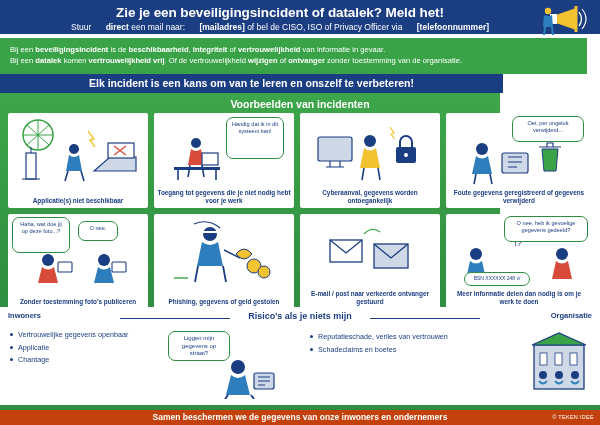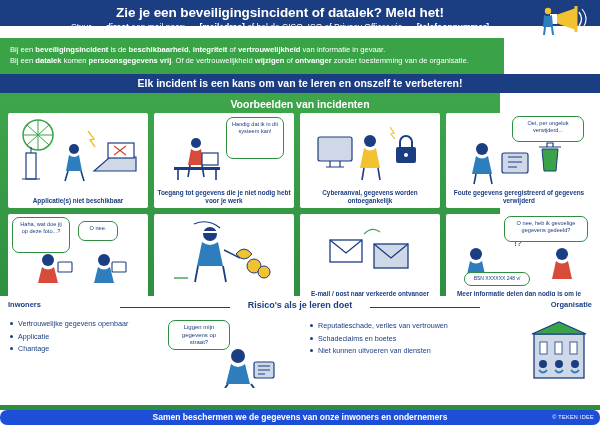--- a/index.html
+++ b/index.html
@@ -6,47 +6,47 @@
   body {
     width:600px; height:425px;
     font-family:"Liberation Sans", sans-serif;
     background:#ffffff;
     overflow:hidden;
   }
   .page { position:relative; width:600px; height:425px; background:#fff; }
 
   
   .header {
-    position:absolute; left:0; top:0; width:600px; height:26px;
+    position:absolute; left:0; top:0; width:600px; height:34px;
     background:#1b3d82; color:#fff;
   }
   .header-title {
     position:absolute; left:0; top:5px; width:560px;
     text-align:center; font-size:13.5px; font-weight:bold; color:#ffffff;
     letter-spacing:-0.1px;
   }
   .header-sub {
     position:absolute; left:0; top:22px; width:560px;
     text-align:center; font-size:8.5px; color:#ffffff;
   }
   .header-sub b { font-weight:bold;margin-left:12px; }
   .megaphone { position:absolute; right:12px; top:2px; width:52px; height:34px; }
 
   
   .infoband {
-    position:absolute; left:0; top:38px; width:504px; height:36px;
+    position:absolute; left:0; top:38px; width:587px; height:36px;
     background:#3aa347; color:#ffffff;
     font-size:7.6px; line-height:1.45;
     padding:6px 10px 0 10px; box-sizing:border-box;
   }
   .infoband b { font-weight:bold; }
 
   
   .bluebar {
-    position:absolute; left:0; top:74px; width:600px; height:19px;
+    position:absolute; left:0; top:74px; width:503px; height:19px;
     background:#1b3d82; color:#fff; text-align:center;
     font-size:10.5px; font-weight:bold; line-height:19px;
   }
 
   
   .greenpanel {
     position:absolute; left:0; top:93px; width:500px; height:222px;
     background:linear-gradient(180deg,#3ea64a 0%, #2e8d40 100%);
   }
   .panel-title {
@@ -69,21 +69,21 @@
   .card-art { position:absolute; left:0; top:0; right:0; bottom:20px; }
 
   .bubble {
     position:absolute; background:#ffffff; border:1px solid #2f8f41;
     border-radius:7px; font-size:5.6px; line-height:1.25;
     color:#1b3d82; padding:3px 4px; box-sizing:border-box; text-align:center;
   }
 
   
   .risks {
-    position:absolute; left:0; top:296px; width:600px; height:95px;
+    position:absolute; left:0; top:307px; width:600px; height:95px;
     background:#ffffff;
   }
   .risk-head {
     position:absolute; top:4px; width:600px; text-align:center;
     font-size:9px; font-weight:bold; color:#1b3d82;
   }
   .risk-left-label {
     position:absolute; left:8px; top:4px; font-size:7.5px;
     font-weight:bold; color:#1b3d82;
   }
@@ -98,22 +98,22 @@
   }
   ul.risklist li { position:relative; padding-left:8px; }
   ul.risklist li:before {
     content:""; position:absolute; left:0; top:4px;
     width:3px; height:3px; background:#1b3d82; border-radius:50%;
   }
 
   
   .footer {
     position:absolute; left:0; top:410px; width:600px; height:15px;
-    background:#1d4ed8; color:#ffffff; text-align:center;
-    font-size:8.5px; font-weight:bold; line-height:15px;border-radius:7px;
+    background:#c2410c; color:#ffffff; text-align:center;
+    font-size:8.5px; font-weight:bold; line-height:15px;
   }
   .footer-credit {
     position:absolute; right:6px; top:0; height:15px; line-height:15px;
     font-size:5.5px; font-weight:normal; color:#ffffff; letter-spacing:0.3px;
   }
   .accent-strip {
     position:absolute; left:0; top:405px; width:600px; height:5px;
     background:#2e8d40;
   }
 </style>
@@ -137,21 +137,21 @@
       <path d="M8 13 q4 2 8 0 l1 12 -10 0 z" fill="#2e7dbd"></path>
       <path d="M9 25 l-1 8 m8 -8 l1 8" stroke="#2e7dbd" stroke-width="2" fill="none"></path>
     </svg>
   </div>
 
   <div class="infoband">
     <div>
       <span>Bij een </span><b>beveiligingsincident</b><span> is de </span><b>beschikbaarheid</b><span>, </span><b>integriteit</b><span> of </span><b>vertrouwelijkheid</b><span> van informatie in gevaar.</span>
     </div>
     <div>
-      <span>Bij een </span><b>datalek</b><span> komen </span><b>persoonsgegevens vrij</b><span>. Of de vertrouwelijkheid </span><b>wijzigen</b><span> of </span><b>ontvanger</b><span> zonder toestemming van de organisatie.</span>
+      <span>Bij een </span><b>datalek</b><span> komen </span><b>vertrouwelijkheid vrij</b><span>. Of de vertrouwelijkheid </span><b>wijzigen</b><span> of </span><b>ontvanger</b><span> zonder toestemming van de organisatie.</span>
     </div>
   </div>
 
   <div class="bluebar">Elk incident is een kans om van te leren en onszelf te verbeteren!</div>
 
   <div class="greenpanel">
     <div class="panel-title">Voorbeelden van incidenten</div>
 
     <div class="grid">
 
@@ -269,34 +269,33 @@
         <div class="bubble" style="left:18px; top:58px; width:66px; height:14px; padding:2px 2px; font-size:5px;">BSN XXXXXX 248 v/</div>
         <div class="card-caption">Meer informatie delen dan nodig is om je werk te doen</div>
       </div>
 
     </div>
   </div>
 
   <div class="risks">
     <div class="risk-left-label">Inwoners</div>
     <div class="risk-right-label">Organisatie</div>
-    <div class="risk-head">Risico's als je leren doet</div>
+    <div class="risk-head">Risico's als je niets mijn</div>
     <div class="dashes" style="left:120px; width:110px;"></div>
     <div class="dashes" style="right:120px; width:110px;"></div>
 
     <ul class="risklist" style="left:10px; top:22px; width:180px;">
       <li>Vertrouwelijke gegevens openbaar</li>
       <li>Applicatie</li>
       <li>Chantage</li>
     </ul>
 
     <ul class="risklist" style="left:310px; top:24px; width:180px;">
       <li>Reputatieschade, verlies van vertrouwen</li>
       <li>Schadeclaims en boetes</li>
-      <li>Niet kunnen uitvoeren van diensten</li>
     </ul>
 
     <div class="bubble" style="left:168px; top:24px; width:62px; height:30px; font-size:6px;">Liggen mijn gegevens op straat?</div>
 
     <svg style="position:absolute; left:210px; top:46px; width:72px; height:46px;" viewBox="0 0 72 46">
       <circle cx="28" cy="14" r="7" fill="#1b3d82"></circle>
       <path d="M21 22 q7 6 14 0 l5 20 -24 0 z" fill="#2e7dbd"></path>
       <path d="M18 42 l-3 4 m26 -4 l3 4" stroke="#1b3d82" stroke-width="2" fill="none"></path>
       <rect x="44" y="20" width="20" height="16" rx="2" fill="#cfd8e6" stroke="#1b3d82" stroke-width="1.2"></rect>
       <path d="M48 24 h12 M48 28 h12 M48 32 h7" stroke="#1b3d82" stroke-width="1"></path>

